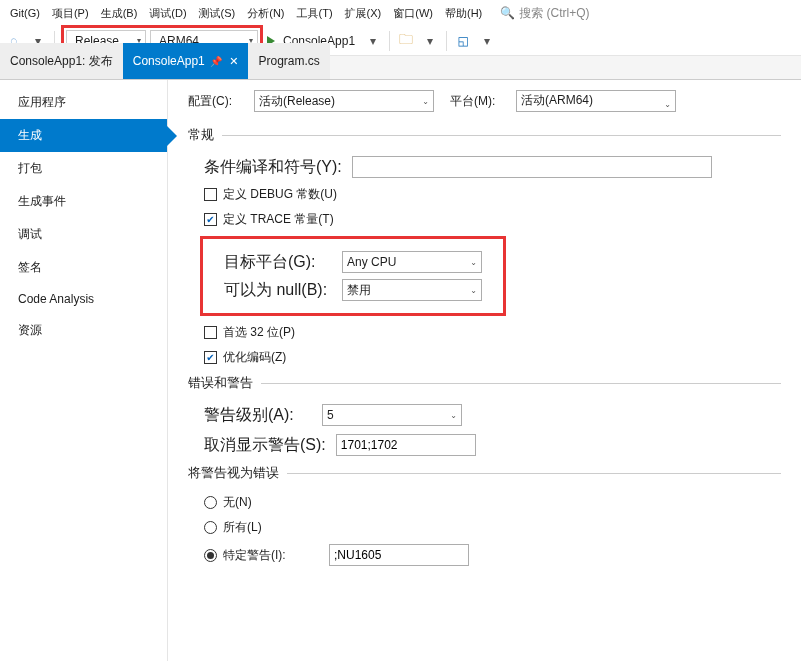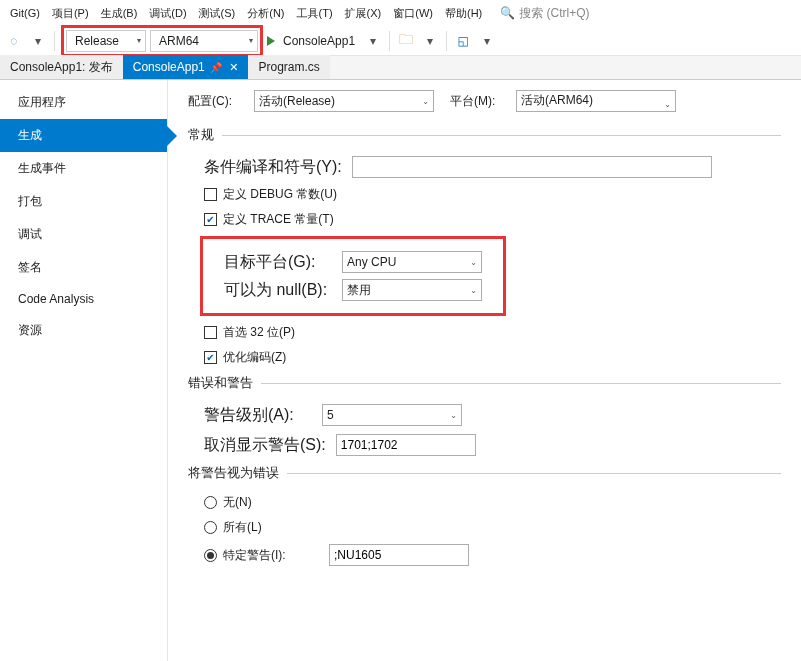--- a/index.html
+++ b/index.html
@@ -15,21 +15,21 @@
     .toolbar { display: flex; align-items: center; height: 30px; padding: 2px 4px; gap: 4px; border-bottom: 1px solid #e5e5e5; }
     .tb-btn { width: 20px; height: 20px; display: flex; align-items: center; justify-content: center; color: #555; }
     .tb-sep { width: 1px; height: 20px; background: #ddd; margin: 0 2px; }
     .highlight-box { border: 3px solid #e83434; padding: 2px; display: flex; gap: 4px; }
     .dropdown { display: flex; align-items: center; border: 1px solid #ccc; background: #fff; height: 22px; padding: 0 4px 0 8px; gap: 4px; min-width: 50px; }
     .dropdown .caret { margin-left: auto; font-size: 8px; color: #555; }
     .play-icon { width: 0; height: 0; border-top: 5px solid transparent; border-bottom: 5px solid transparent; border-left: 8px solid #388a34; }
 
     
     .doc-tabs { display: flex; height: 24px; background: #f5f5f5; align-items: flex-end; border-bottom: 1px solid #ccc; }
-    .doc-tab { padding: 4px 10px; height: 24px; display: flex; align-items: center; gap: 6px; font-size: 12px; text-align: center; }
+    .doc-tab { padding: 4px 10px; height: 36px; display: flex; align-items: center; gap: 6px; font-size: 12px; text-align: center; }
     .doc-tab.active { background: #007acc; color: #fff; }
     .doc-tab.inactive { background: #eee; }
     .doc-tab .pin { font-size: 10px; }
     .doc-tab .close { font-size: 11px; }
 
     
     .content { display: flex; height: calc(661px - 26px - 30px - 24px); }
 
     
     .sidebar { width: 168px; background: #fff; border-right: 1px solid #e5e5e5; padding-top: 6px; }
@@ -122,22 +122,22 @@
   <div class="doc-tab inactive">
     <span>Program.cs</span>
   </div>
 </div>
 
 <div class="content">
 
   <div class="sidebar">
     <div class="side-item">应用程序</div>
     <div class="side-item active">生成</div>
+    <div class="side-item">打包</div>
     <div class="side-item">生成事件</div>
-    <div class="side-item">打包</div>
     <div class="side-item">调试</div>
     <div class="side-item">签名</div>
     <div class="side-item">Code Analysis</div>
     <div class="side-item">资源</div>
   </div>
 
   <div class="panel">
 
     <div class="top-row">
       <span class="field-label">配置(C):</span>

